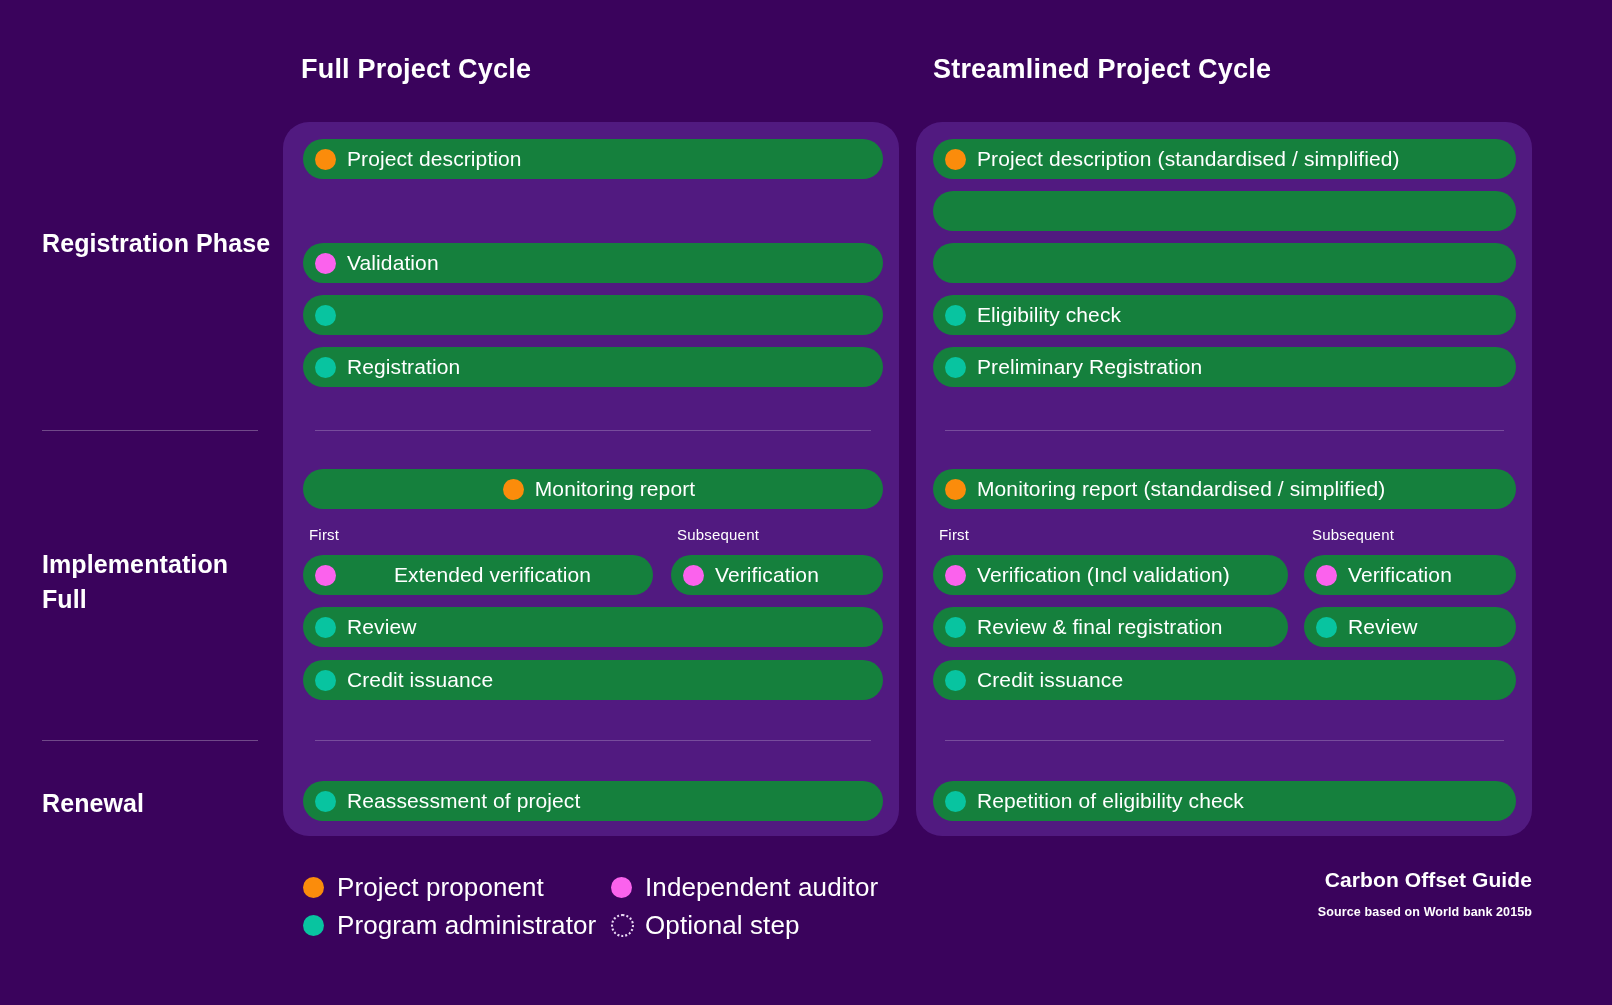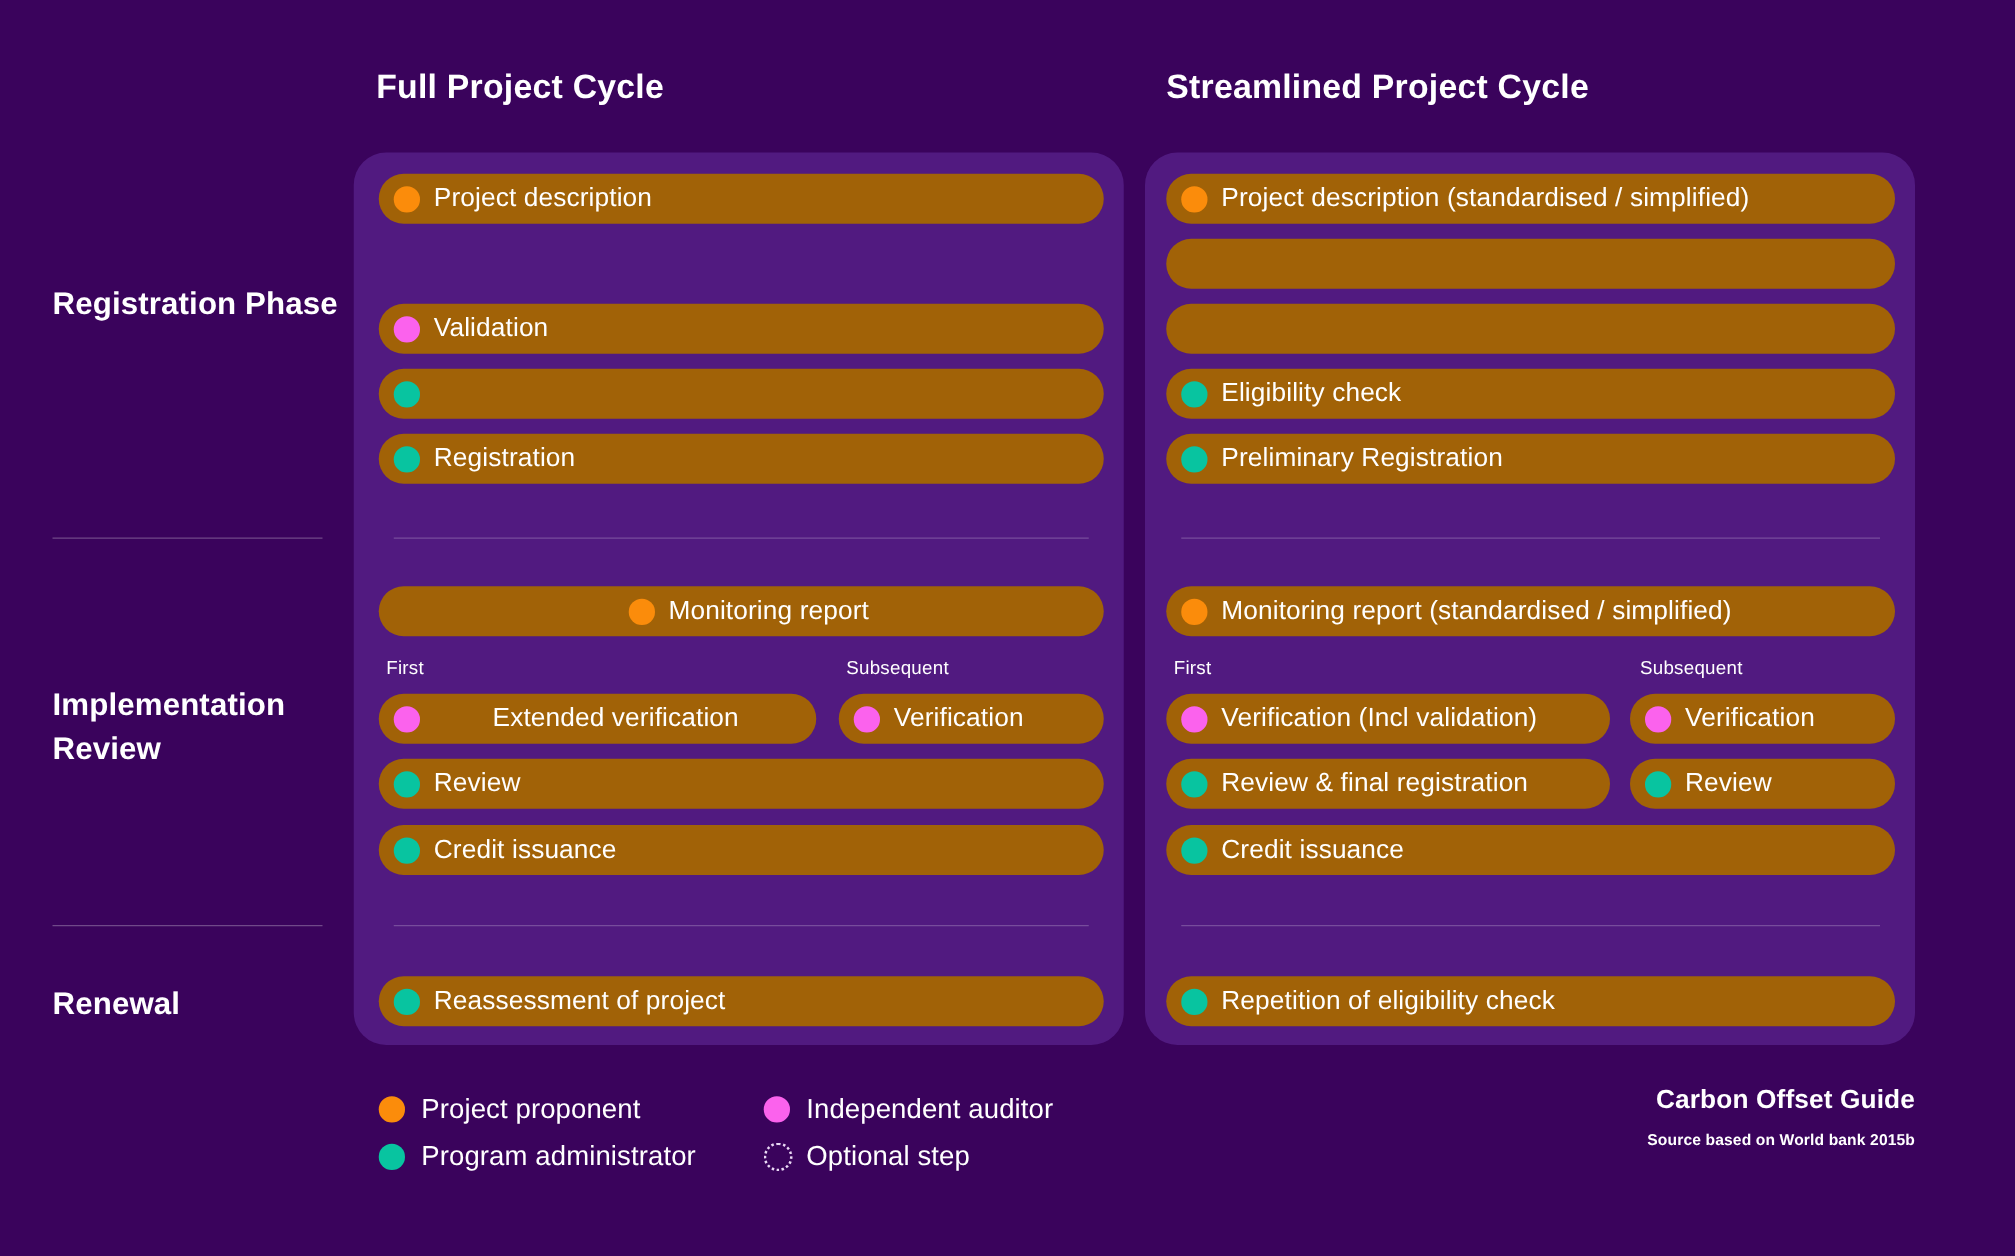--- a/index.html
+++ b/index.html
@@ -47,21 +47,21 @@
   }
   .card.left{left:283px;width:616px;height:714px;}
   .card.right{left:916px;width:616px;height:714px;}
 
   .card-inner{position:absolute;inset:0;}
 
   
   .pill{
     position:absolute;
     height:40px;
-    background:#a16207;
+    background:#15803d;
     border-radius:20px;
     display:flex;align-items:center;
     box-sizing:border-box;
     padding-left:12px;
   }
   .pill.optional{
     background:transparent;
     border:2px dotted #e9d8f4;
     padding-left:14px;
   }
@@ -100,38 +100,38 @@
   .legend-item .ldot{
     width:21px;height:21px;border-radius:50%;margin-right:13px;flex:0 0 auto;
   }
   .legend-item .ldot.orange{background:#fb8c0b;}
   .legend-item .ldot.teal{background:#08c4a0;}
   .legend-item .ldot.pink{background:#fb62ed;}
   .legend-item .ldot.dotted{
     background:transparent;border:2px dotted #e9d8f4;
     box-sizing:border-box;width:23px;height:23px;margin-right:11px;
   }
-  .legend-item .ltxt{font-size:22px;letter-spacing:.1px;white-space:nowrap;}
+  .legend-item .ltxt{font-size:26px;letter-spacing:.1px;white-space:nowrap;}
 
   
   .brand{
     position:absolute;right:80px;top:868px;
     text-align:right;
   }
   .brand-title{font-size:21px;font-weight:700;letter-spacing:.1px;}
   .brand-source{font-size:12.5px;font-weight:700;margin-top:13px;letter-spacing:.1px;}
 </style>
 </head>
 <body>
 
 <div class="stage">
 
   <div class="rail">
     <div class="phase-label phase-registration">Registration Phase</div>
-    <div class="phase-label phase-implementation">Implementation Review</div>
+    <div class="phase-label phase-implementation">Implementation Full</div>
     <div class="phase-label phase-renewal">Renewal</div>
     <div class="rail-divider d1"></div>
     <div class="rail-divider d2"></div>
   </div>
 
   <div class="col-title left">Full Project Cycle</div>
   <div class="col-title right">Streamlined Project Cycle</div>
 
   <div class="card left">
     <div class="card-inner">

